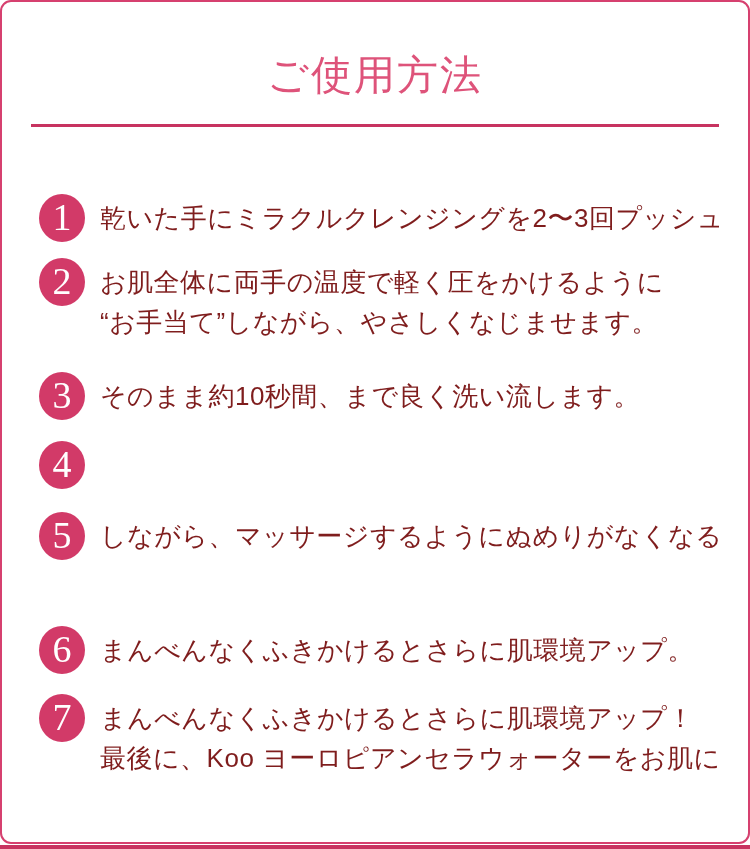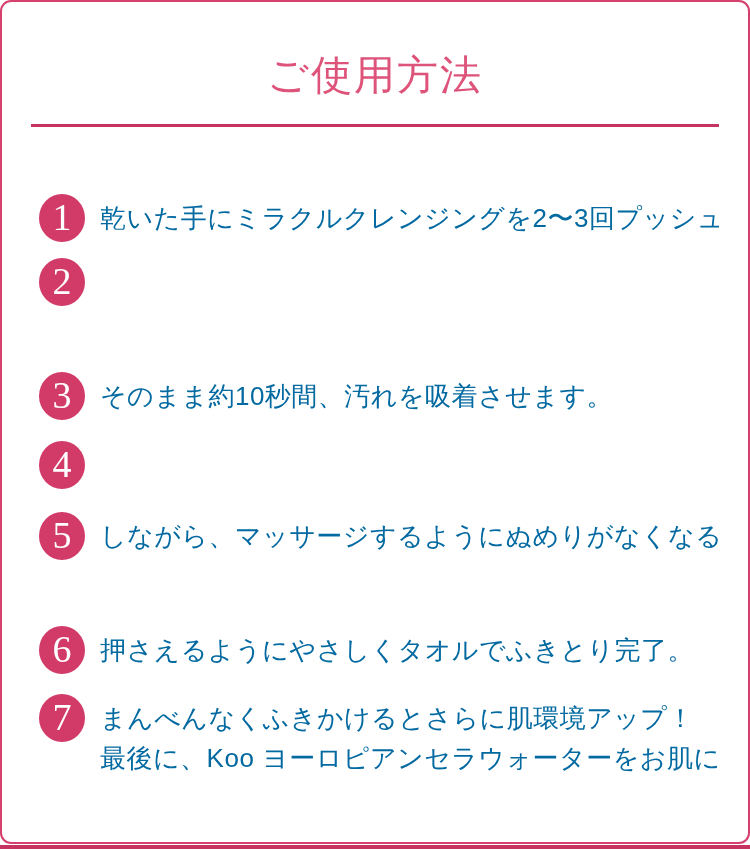--- a/index.html
+++ b/index.html
@@ -74,21 +74,21 @@
     align-items: center;
     justify-content: center;
     padding-bottom: 2px;
     box-sizing: border-box;
   }
   .step .lines {
     margin-left: 15px;
     margin-top: 4px;
     font-size: 26px;
     line-height: 40px;
-    color: #0369a1;
+    color: #7f1d1d;
     letter-spacing: 0.5px;
     white-space: nowrap;
   }
   .s1 { top: 194px; }
   .s2 { top: 258px; }
   .s3 { top: 372px; }
   .s4 { top: 441px; }
   .s5 { top: 512px; }
   .s6 { top: 626px; }
   .s7 { top: 694px; }
@@ -106,45 +106,47 @@
   <div class="step s1">
     <div class="badge">1</div>
     <div class="lines">
       <div>乾いた手にミラクルクレンジングを2〜3回プッシュ</div>
     </div>
   </div>
 
   <div class="step s2">
     <div class="badge">2</div>
     <div class="lines">
+      <div>お肌全体に両手の温度で軽く圧をかけるように</div>
+      <div>“お手当て”しながら、やさしくなじませます。</div>
     </div>
   </div>
 
   <div class="step s3">
     <div class="badge">3</div>
     <div class="lines">
-      <div>そのまま約10秒間、汚れを吸着させます。</div>
+      <div>そのまま約10秒間、まで良く洗い流します。</div>
     </div>
   </div>
 
   <div class="step s4">
     <div class="badge">4</div>
   </div>
 
   <div class="step s5">
     <div class="badge">5</div>
     <div class="lines">
       <div>しながら、マッサージするようにぬめりがなくなる</div>
     </div>
   </div>
 
   <div class="step s6">
     <div class="badge">6</div>
     <div class="lines">
-      <div>押さえるようにやさしくタオルでふきとり完了。</div>
+      <div>まんべんなくふきかけるとさらに肌環境アップ。</div>
     </div>
   </div>
 
   <div class="step s7">
     <div class="badge">7</div>
     <div class="lines">
       <div>まんべんなくふきかけるとさらに肌環境アップ！</div>
       <div>最後に、Koo ヨーロピアンセラウォーターをお肌に</div>
     </div>
   </div>

